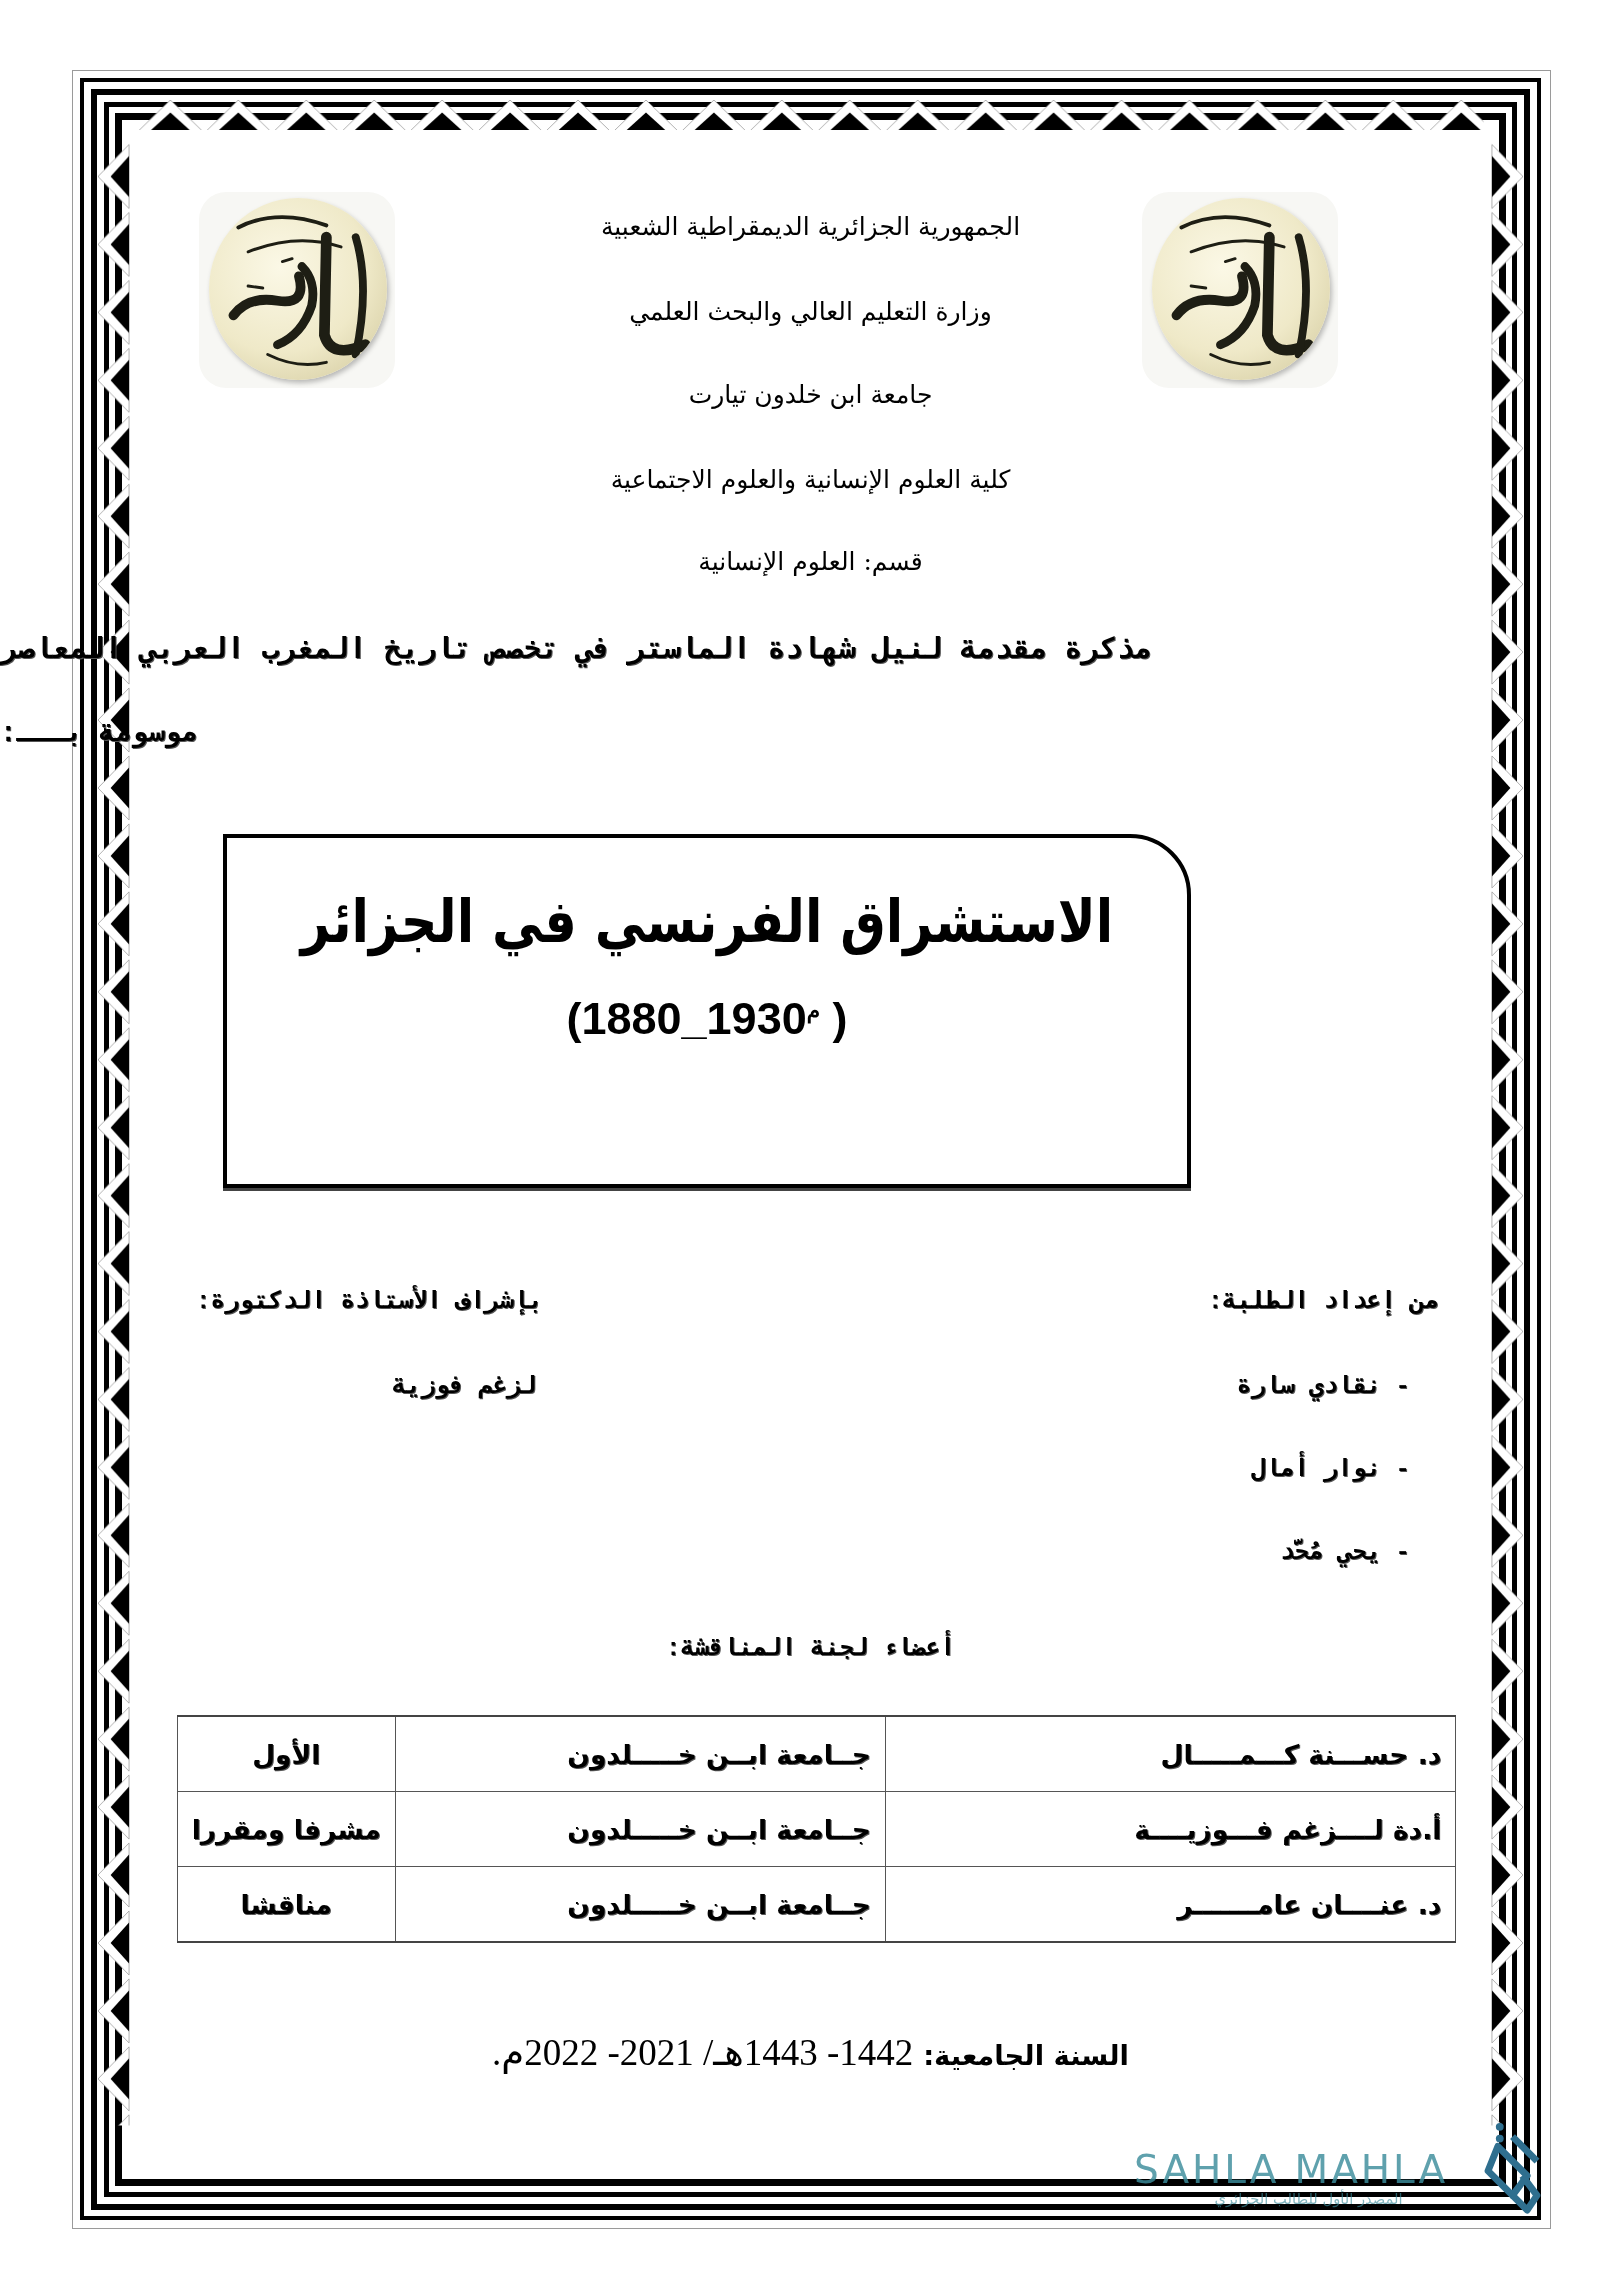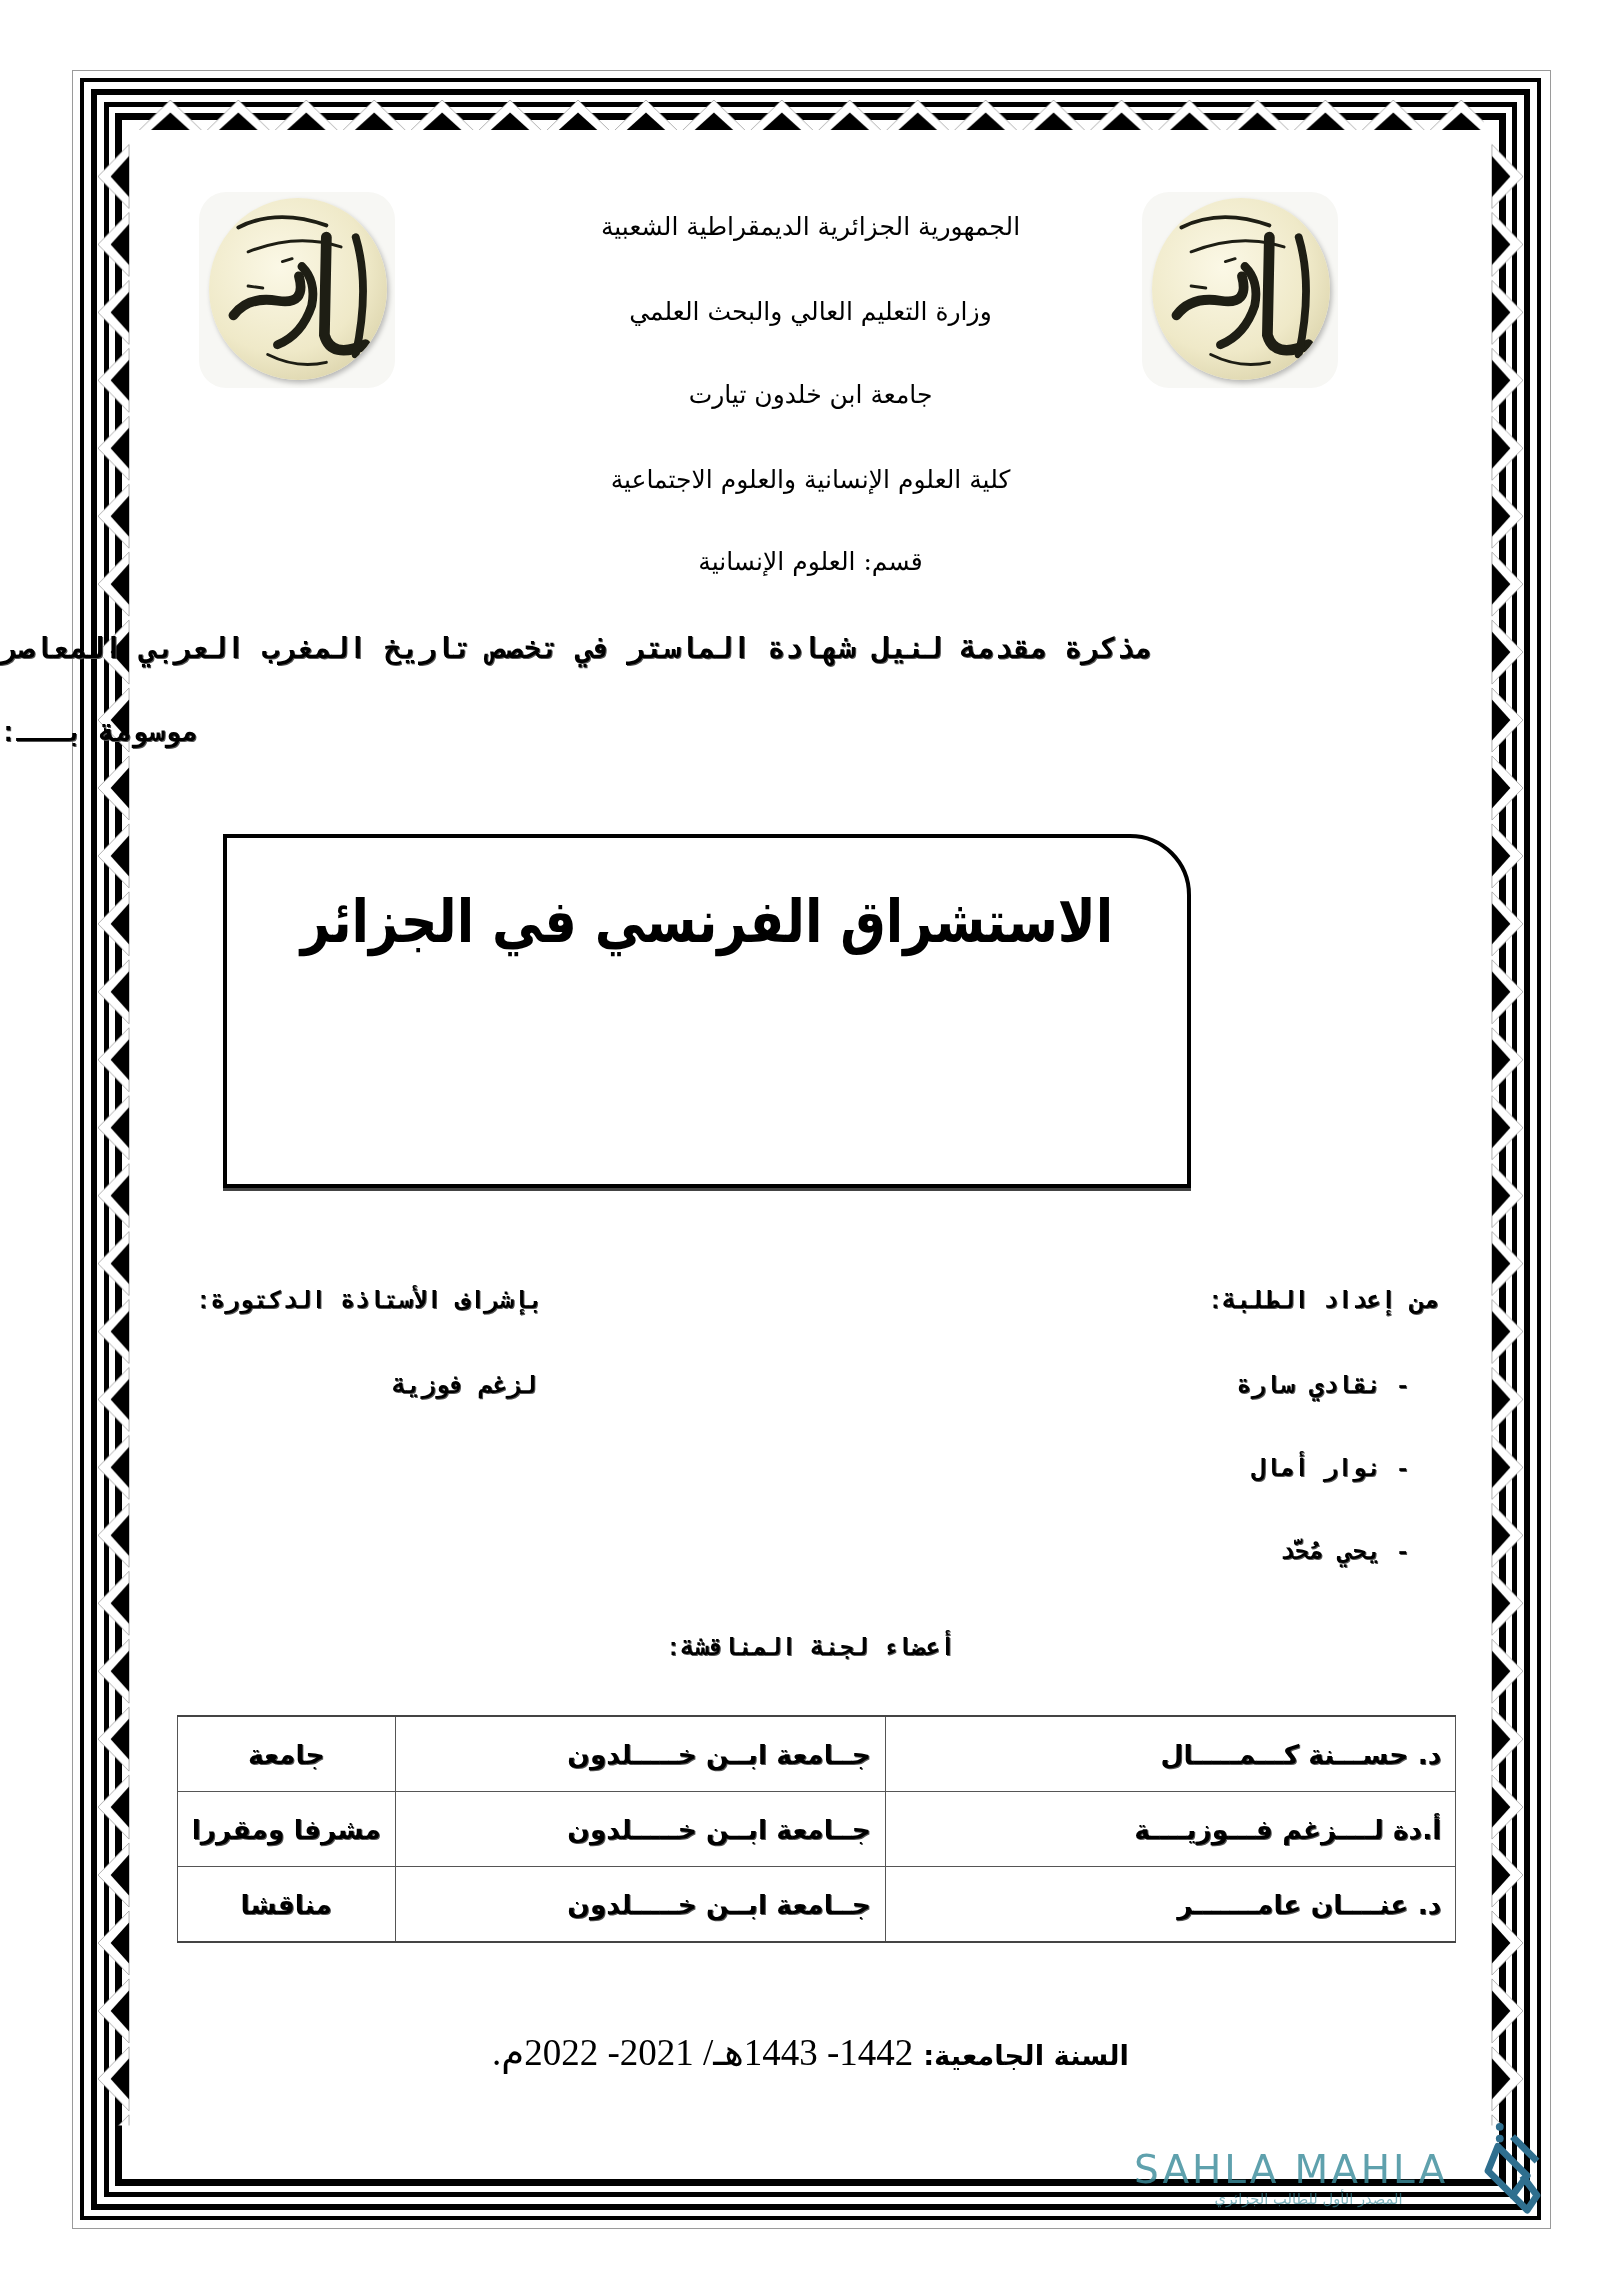--- a/index.html
+++ b/index.html
@@ -171,38 +171,39 @@
 <div class="hdr" style="top:297px;">وزارة التعليم العالي والبحث العلمي</div>
 <div class="hdr" style="top:380px;">جامعة ابن خلدون تيارت</div>
 <div class="hdr" style="top:465px;">كلية العلوم الإنسانية والعلوم الاجتماعية</div>
 <div class="hdr" style="top:547px;">قسم: العلوم الإنسانية</div>
 
 <div class="bold-line" style="top:631px;">مذكرة مقدمة لنيل شهادة الماستر في تخصص تاريخ المغرب العربي المعاصر</div>
 <div class="bold-line" style="top:716px; font-size:27.4px;">موسومة بـــ:</div>
 
 <div class="title-box">
   <div class="title-main">الاستشراق الفرنسي في الجزائر</div>
+  <div class="title-years"><span>(</span><span>1880_1930</span><sup>م</sup><span> )</span></div>
 </div>
 
 <div class="lbl" style="right:182px; top:1286px;">من إعداد الطلبة:</div>
 <div class="lbl" style="right:211px; top:1371px; transform:translateX(0);">- نقادي سارة</div>
 <div class="lbl" style="right:211px; top:1454px;">- نوار أمال</div>
 <div class="lbl" style="right:211px; top:1537px;">- يحي مُحَّد</div>
 
 <div class="lbl" style="left:196px; top:1286px;">بإشراف الأستاذة الدكتورة:</div>
 <div class="lbl" style="left:392px; top:1371px;">لزغم فوزية</div>
 
 <div class="lbl" style="left:0; width:1621px; text-align:center; top:1633px;">أعضاء لجنة المناقشة:</div>
 
 <table class="jury">
   <tbody>
       <tr>
     <td class="c-name">د. حســـنة كـــمـــــال</td>
     <td class="c-univ">جــامعة ابــن خـــــلدون</td>
-    <td class="c-role">جامعة</td>
+    <td class="c-role">الأول</td>
   </tr>
   <tr>
     <td class="c-name">أ.دة لــــزغم فـــوزيــــة</td>
     <td class="c-univ">جــامعة ابــن خـــــلدون</td>
     <td class="c-role">مشرفا ومقررا</td>
   </tr>
   <tr>
     <td class="c-name">د. عنــــان عامـــــــر</td>
     <td class="c-univ">جــامعة ابــن خـــــلدون</td>
     <td class="c-role">مناقشا</td>

